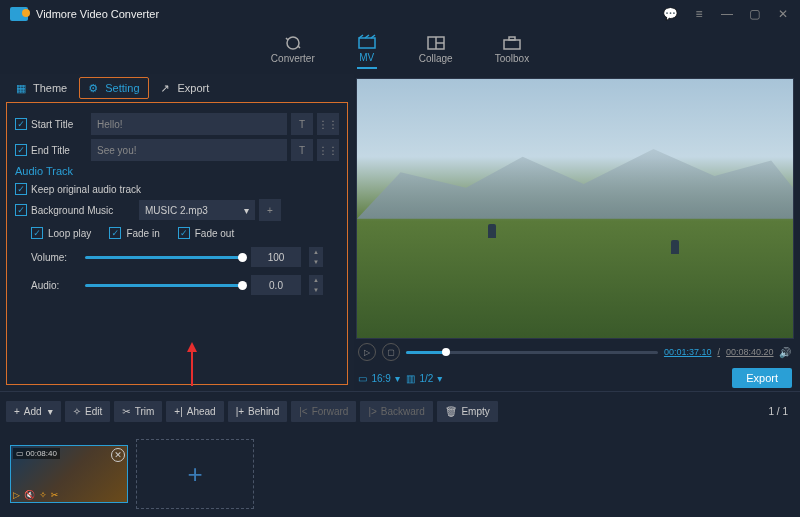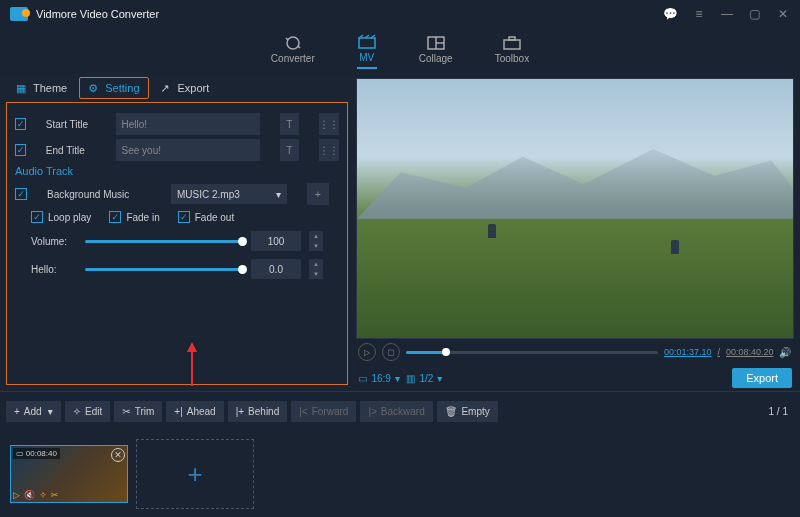--- a/index.html
+++ b/index.html
@@ -15,21 +15,21 @@
 .topnav-item.active { color:#2a9fd6; border-bottom:2px solid #2a9fd6; }
 .topnav-icon { width:20px; height:16px; }
 .content { display:flex; height:calc(517px - 28px - 46px - 40px - 86px); }
 .leftpanel { width:354px; background:#1b2433; display:flex; flex-direction:column; padding:0 6px 6px 6px; }
 .tabs { display:flex; gap:4px; height:28px; align-items:center; padding:4px 2px; }
 .tab { display:flex; align-items:center; gap:5px; padding:4px 8px; cursor:pointer; font-size:11px; color:#ccc; border-radius:2px; }
 .tab.active { border:1px solid #d86f2b; color:#2a9fd6; }
 .tabicon { width:12px; height:12px; display:inline-block; }
 .settings-box { border:1.5px solid #d86f2b; padding:6px 6px 8px 6px; flex:1; }
 .section-hdr { color:#2a9fd6; font-size:11px; margin:4px 0 6px 2px; }
-.row { display:flex; align-items:center; gap:20px; margin:4px 2px; }
+.row { display:flex; align-items:center; gap:4px; margin:4px 2px; }
 .chk { width:12px; height:12px; border:1px solid #2a9fd6; display:inline-flex; align-items:center; justify-content:center; color:#2a9fd6; font-size:9px; cursor:pointer; }
 .chk.checked::before { content:"✓"; }
 .lbl { width:56px; color:#ccc; font-size:10px; }
 .txtfield { flex:1; background:#2b3548; border:none; color:#888; font-size:10px; padding:4px 6px; height:22px; }
 .iconbtn { width:22px; height:22px; background:#2b3548; display:flex; align-items:center; justify-content:center; cursor:pointer; color:#888; font-size:10px; }
 .dropdown { background:#2b3548; color:#ccc; font-size:10px; padding:3px 6px; height:20px; display:flex; align-items:center; justify-content:space-between; min-width:116px; cursor:pointer; }
 .subrow { display:flex; gap:18px; margin:6px 18px; align-items:center; }
 .sublbl { display:flex; align-items:flex-end; gap:5px; font-size:10px; }
 .sliderrow { display:flex; align-items:center; gap:8px; margin:8px 18px; }
 .sliderlbl { width:46px; font-size:10px; color:#ccc; }
@@ -139,20 +139,24 @@
         <span class="chk checked"></span>
         <span class="lbl">End Title</span>
         <input class="txtfield" value="See you!" style="">
         <div class="iconbtn">T</div>
         <div class="iconbtn">⋮⋮</div>
       </div>
 
       <div class="section-hdr">Audio Track</div>
       <div class="row">
         <span class="chk checked"></span>
+        <span style="font-size:10px">Keep original audio track</span>
+      </div>
+      <div class="row">
+        <span class="chk checked"></span>
         <span style="font-size:10px;width:104px">Background Music</span>
         <div class="dropdown">
           <span>MUSIC 2.mp3</span>
           <span>▾</span>
         </div>
         <div class="iconbtn">+</div>
       </div>
       <div class="subrow">
         <span class="sublbl">
             <span class="chk checked"></span>
@@ -170,21 +174,21 @@
       <div class="sliderrow">
         <span class="sliderlbl">Volume:</span>
         <div class="slider"></div>
         <div class="numbox">100</div>
         <div class="spin">
             <div>▲</div>
             <div>▼</div>
           </div>
       </div>
       <div class="sliderrow">
-        <span class="sliderlbl">Hello:</span>
+        <span class="sliderlbl">Audio:</span>
         <div class="slider"></div>
         <div class="numbox">0.0</div>
         <div class="spin">
             <div>▲</div>
             <div>▼</div>
           </div>
       </div>
     </div>
   </div>
 

